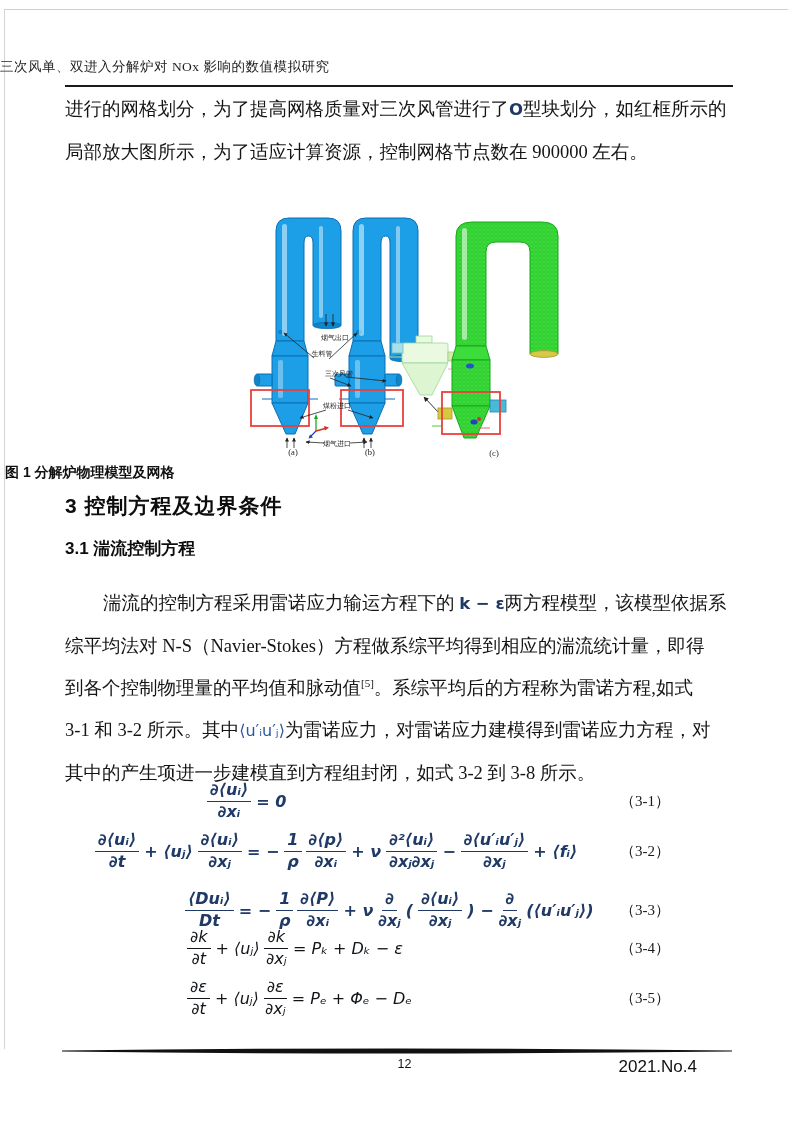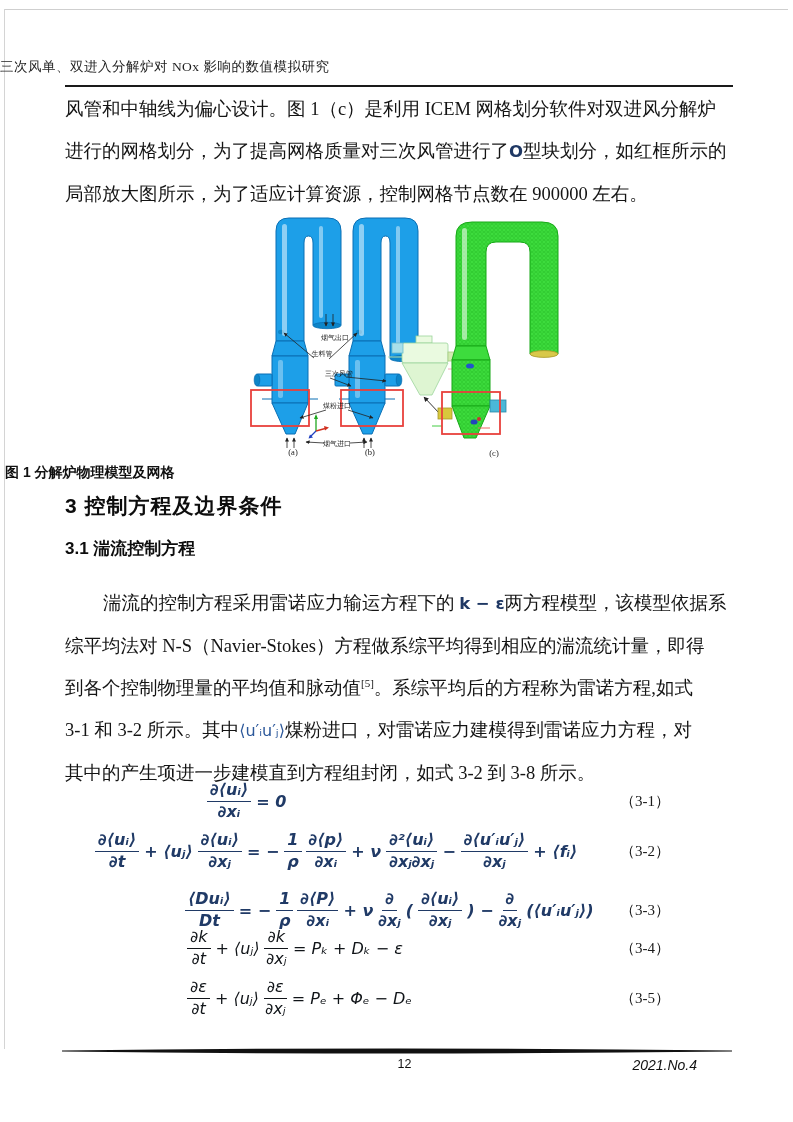--- a/index.html
+++ b/index.html
@@ -41,38 +41,37 @@
         font-size:16px;line-height:1.15;}
   .frac .num{border-bottom:1.3px solid currentColor;padding:0 3px 1px;}
   .frac .den{padding-top:1px;}
   .eq-number{position:absolute;left:555px;font-family:"Liberation Serif",serif;
         font-style:normal;font-size:15px;color:#1a1a1a;}
 
   .footer-rule{position:absolute;left:62px;top:1047px;width:670px;height:10px;}
   .footer-page{position:absolute;left:8px;top:1057px;width:100%;text-align:center;
         font-family:"Liberation Sans",sans-serif;font-size:12.5px;color:#111;}
   .footer-issue{position:absolute;right:96px;top:1057px;
-        font-family:"Liberation Sans",sans-serif;font-size:14px;color:#111;font-style:italic;}
+        font-family:"Liberation Sans",sans-serif;font-size:17px;color:#111;}
 
   .fig-label{font-family:"Liberation Sans",sans-serif;font-size:7px;fill:#1a1a1a;}
   .fig-tag{font-family:"Liberation Serif",serif;font-size:8.5px;fill:#1a1a1a;}
 </style>
 </head>
 <body>
 
 <div class="page">
 
   <div class="scan-line-top"></div>
   <div class="scan-line-left"></div>
 
   <div class="header-title">三次风单、双进入分解炉对 NOx 影响的数值模拟研究</div>
   <div class="header-rule"></div>
 
   <div class="para para1">
-    <div><span>风管和中轴线为偏心设计。图 1（c）是利用 ICEM 网格划分软件对双进风分解炉</span></div>
     <div><span>进行的网格划分，为了提高网格质量对三次风管进行了</span><span class="m-navy">O</span><span>型块划分，如红框所示的</span></div>
     <div><span>局部放大图所示，为了适应计算资源，控制网格节点数在 900000 左右。</span></div>
   </div>
 
   <div class="figure-wrap">
     <svg viewBox="0 0 342 250" width="342" height="250">
       <defs>
         <marker id="ah" markerWidth="6" markerHeight="6" refX="4.5" refY="2.5" orient="auto">
           <path d="M0,0 L5,2.5 L0,5 Z" fill="#222"></path>
         </marker>
@@ -185,21 +184,21 @@
 
   <div class="fig-caption">图 1 分解炉物理模型及网格</div>
 
   <div class="h-sec">3  控制方程及边界条件</div>
   <div class="h-sub">3.1 湍流控制方程</div>
 
   <div class="para para2">
     <div class="indent"><span>湍流的控制方程采用雷诺应力输运方程下的 </span><span class="m-navy">k − ε</span><span>两方程模型，该模型依据系</span></div>
     <div><span>综平均法对 N-S（Navier-Stokes）方程做系综平均得到相应的湍流统计量，即得</span></div>
     <div><span>到各个控制物理量的平均值和脉动值</span><sup class="cite">[5]</sup><span>。系综平均后的方程称为雷诺方程,如式</span></div>
-    <div><span>3-1 和 3-2 所示。其中</span><span class="m-blue">⟨u′ᵢu′ⱼ⟩</span><span>煤粉进口，对雷诺应力建模得到雷诺应力方程，对</span></div>
+    <div><span>3-1 和 3-2 所示。其中</span><span class="m-blue">⟨u′ᵢu′ⱼ⟩</span><span>为雷诺应力，对雷诺应力建模得到雷诺应力方程，对</span></div>
     <div><span>其中的产生项进一步建模直到方程组封闭，如式 3-2 到 3-8 所示。</span></div>
   </div>
 
   <div class="equations">
     <div class="eq-line eq-navy" style="top:0;">
       <div class="eq-formula" style="padding-left:140px;">
           <span class="frac">
             <span class="num">∂⟨uᵢ⟩</span>
             <span class="den">∂xᵢ</span>
           </span>

